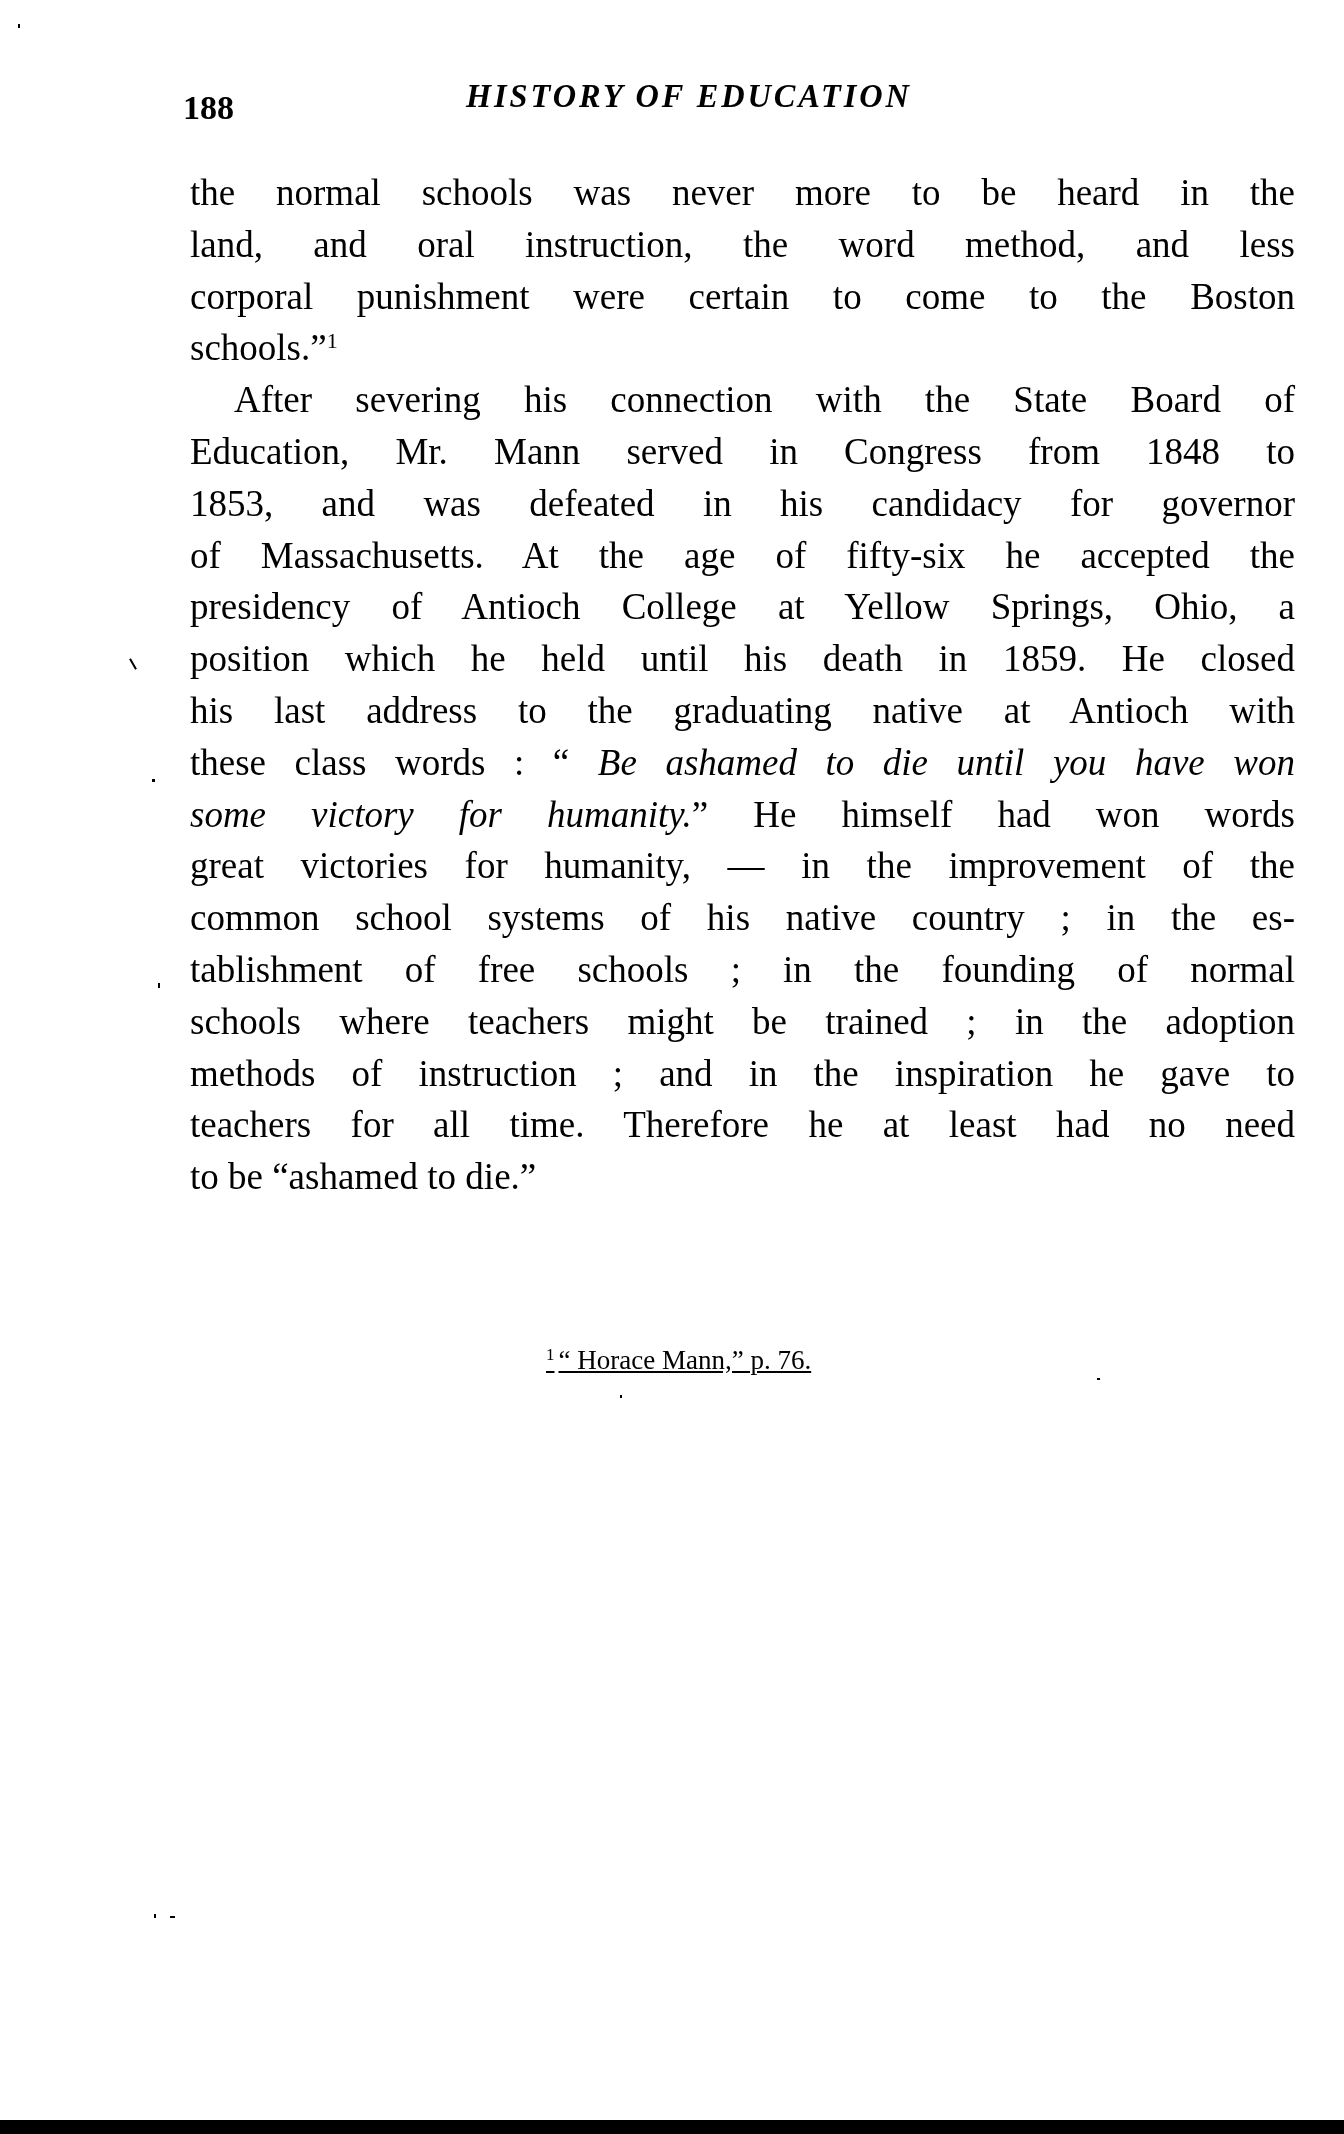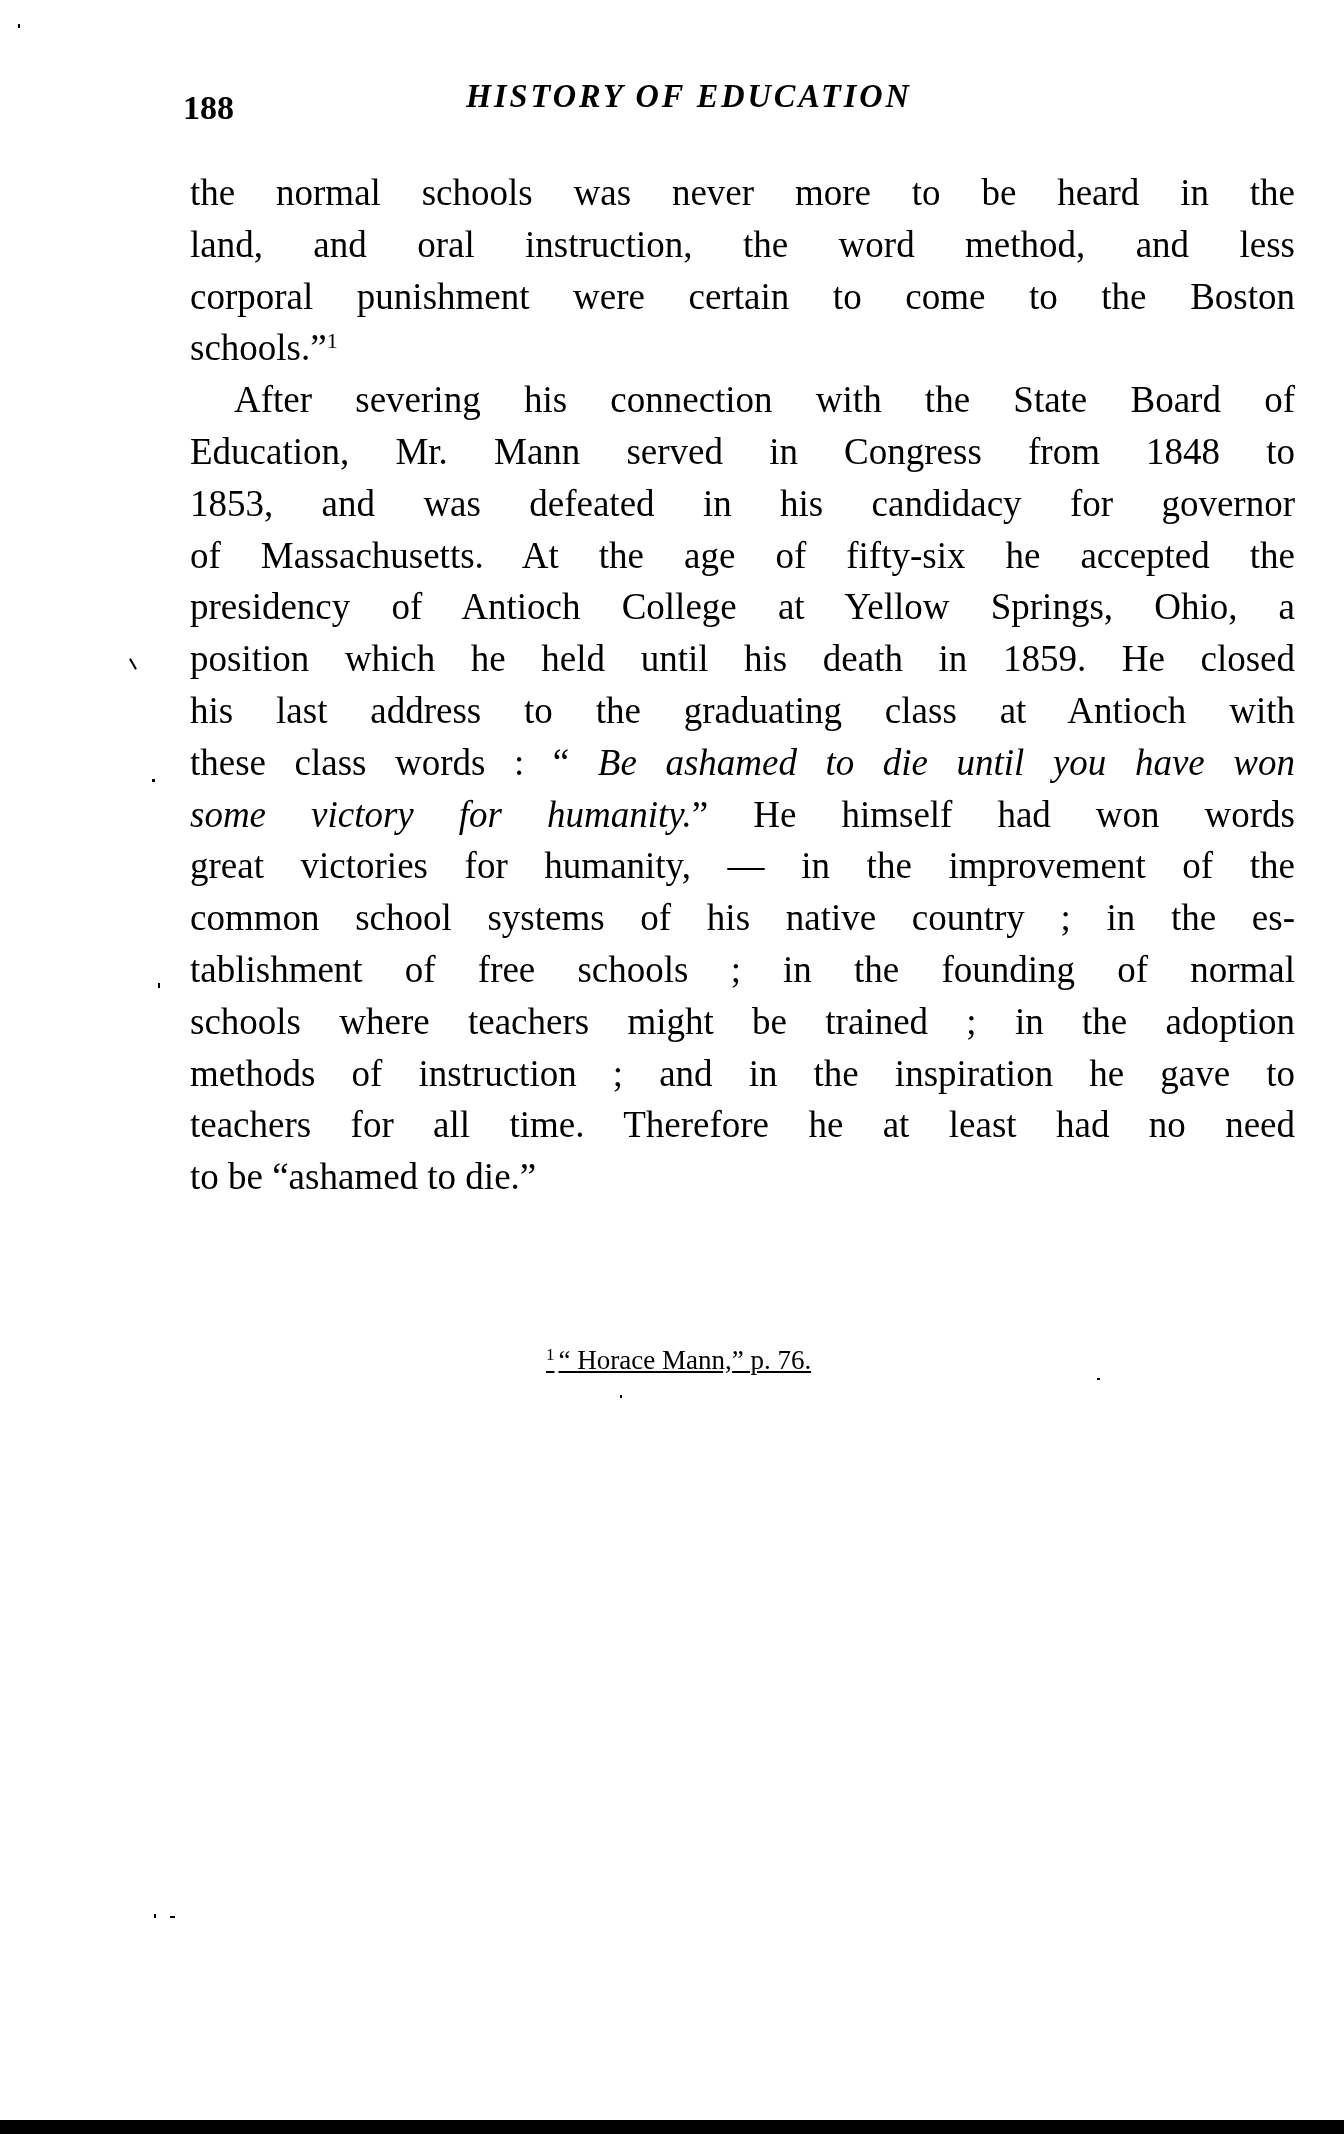--- a/index.html
+++ b/index.html
@@ -125,21 +125,21 @@
     <span class="line">land, and oral instruction, the word method, and less</span>
     <span class="line">corporal punishment were certain to come to the Boston</span>
     <span class="line last"><span>schools.”</span><sup class="fnref">1</sup></span>
 
     <span class="line indent">After severing his connection with the State Board of</span>
     <span class="line">Education, Mr. Mann served in Congress from 1848 to</span>
     <span class="line">1853, and was defeated in his candidacy for governor</span>
     <span class="line">of Massachusetts.  At the age of fifty-six he accepted the</span>
     <span class="line">presidency of Antioch College at Yellow Springs, Ohio, a</span>
     <span class="line">position which he held until his death in 1859.  He closed</span>
-    <span class="line">his last address to the graduating class at Antioch with</span>
+    <span class="line">his last address to the graduating native at Antioch with</span>
     <span class="line"><span>these class words : “</span> <span class="it">Be ashamed to die until you have won</span></span>
     <span class="line"><span class="it">some victory for humanity.</span><span>”  He himself had won words</span></span>
     <span class="line">great victories for humanity, — in the improvement of the</span>
     <span class="line">common school systems of his native country ; in the es-</span>
     <span class="line">tablishment of free schools ; in the founding of normal</span>
     <span class="line">schools where teachers might be trained ; in the adoption</span>
     <span class="line">methods of instruction ; and in the inspiration he gave to</span>
     <span class="line">teachers for all time.  Therefore he at least had no need</span>
     <span class="line last">to be “ashamed to die.”</span>
   </div>

